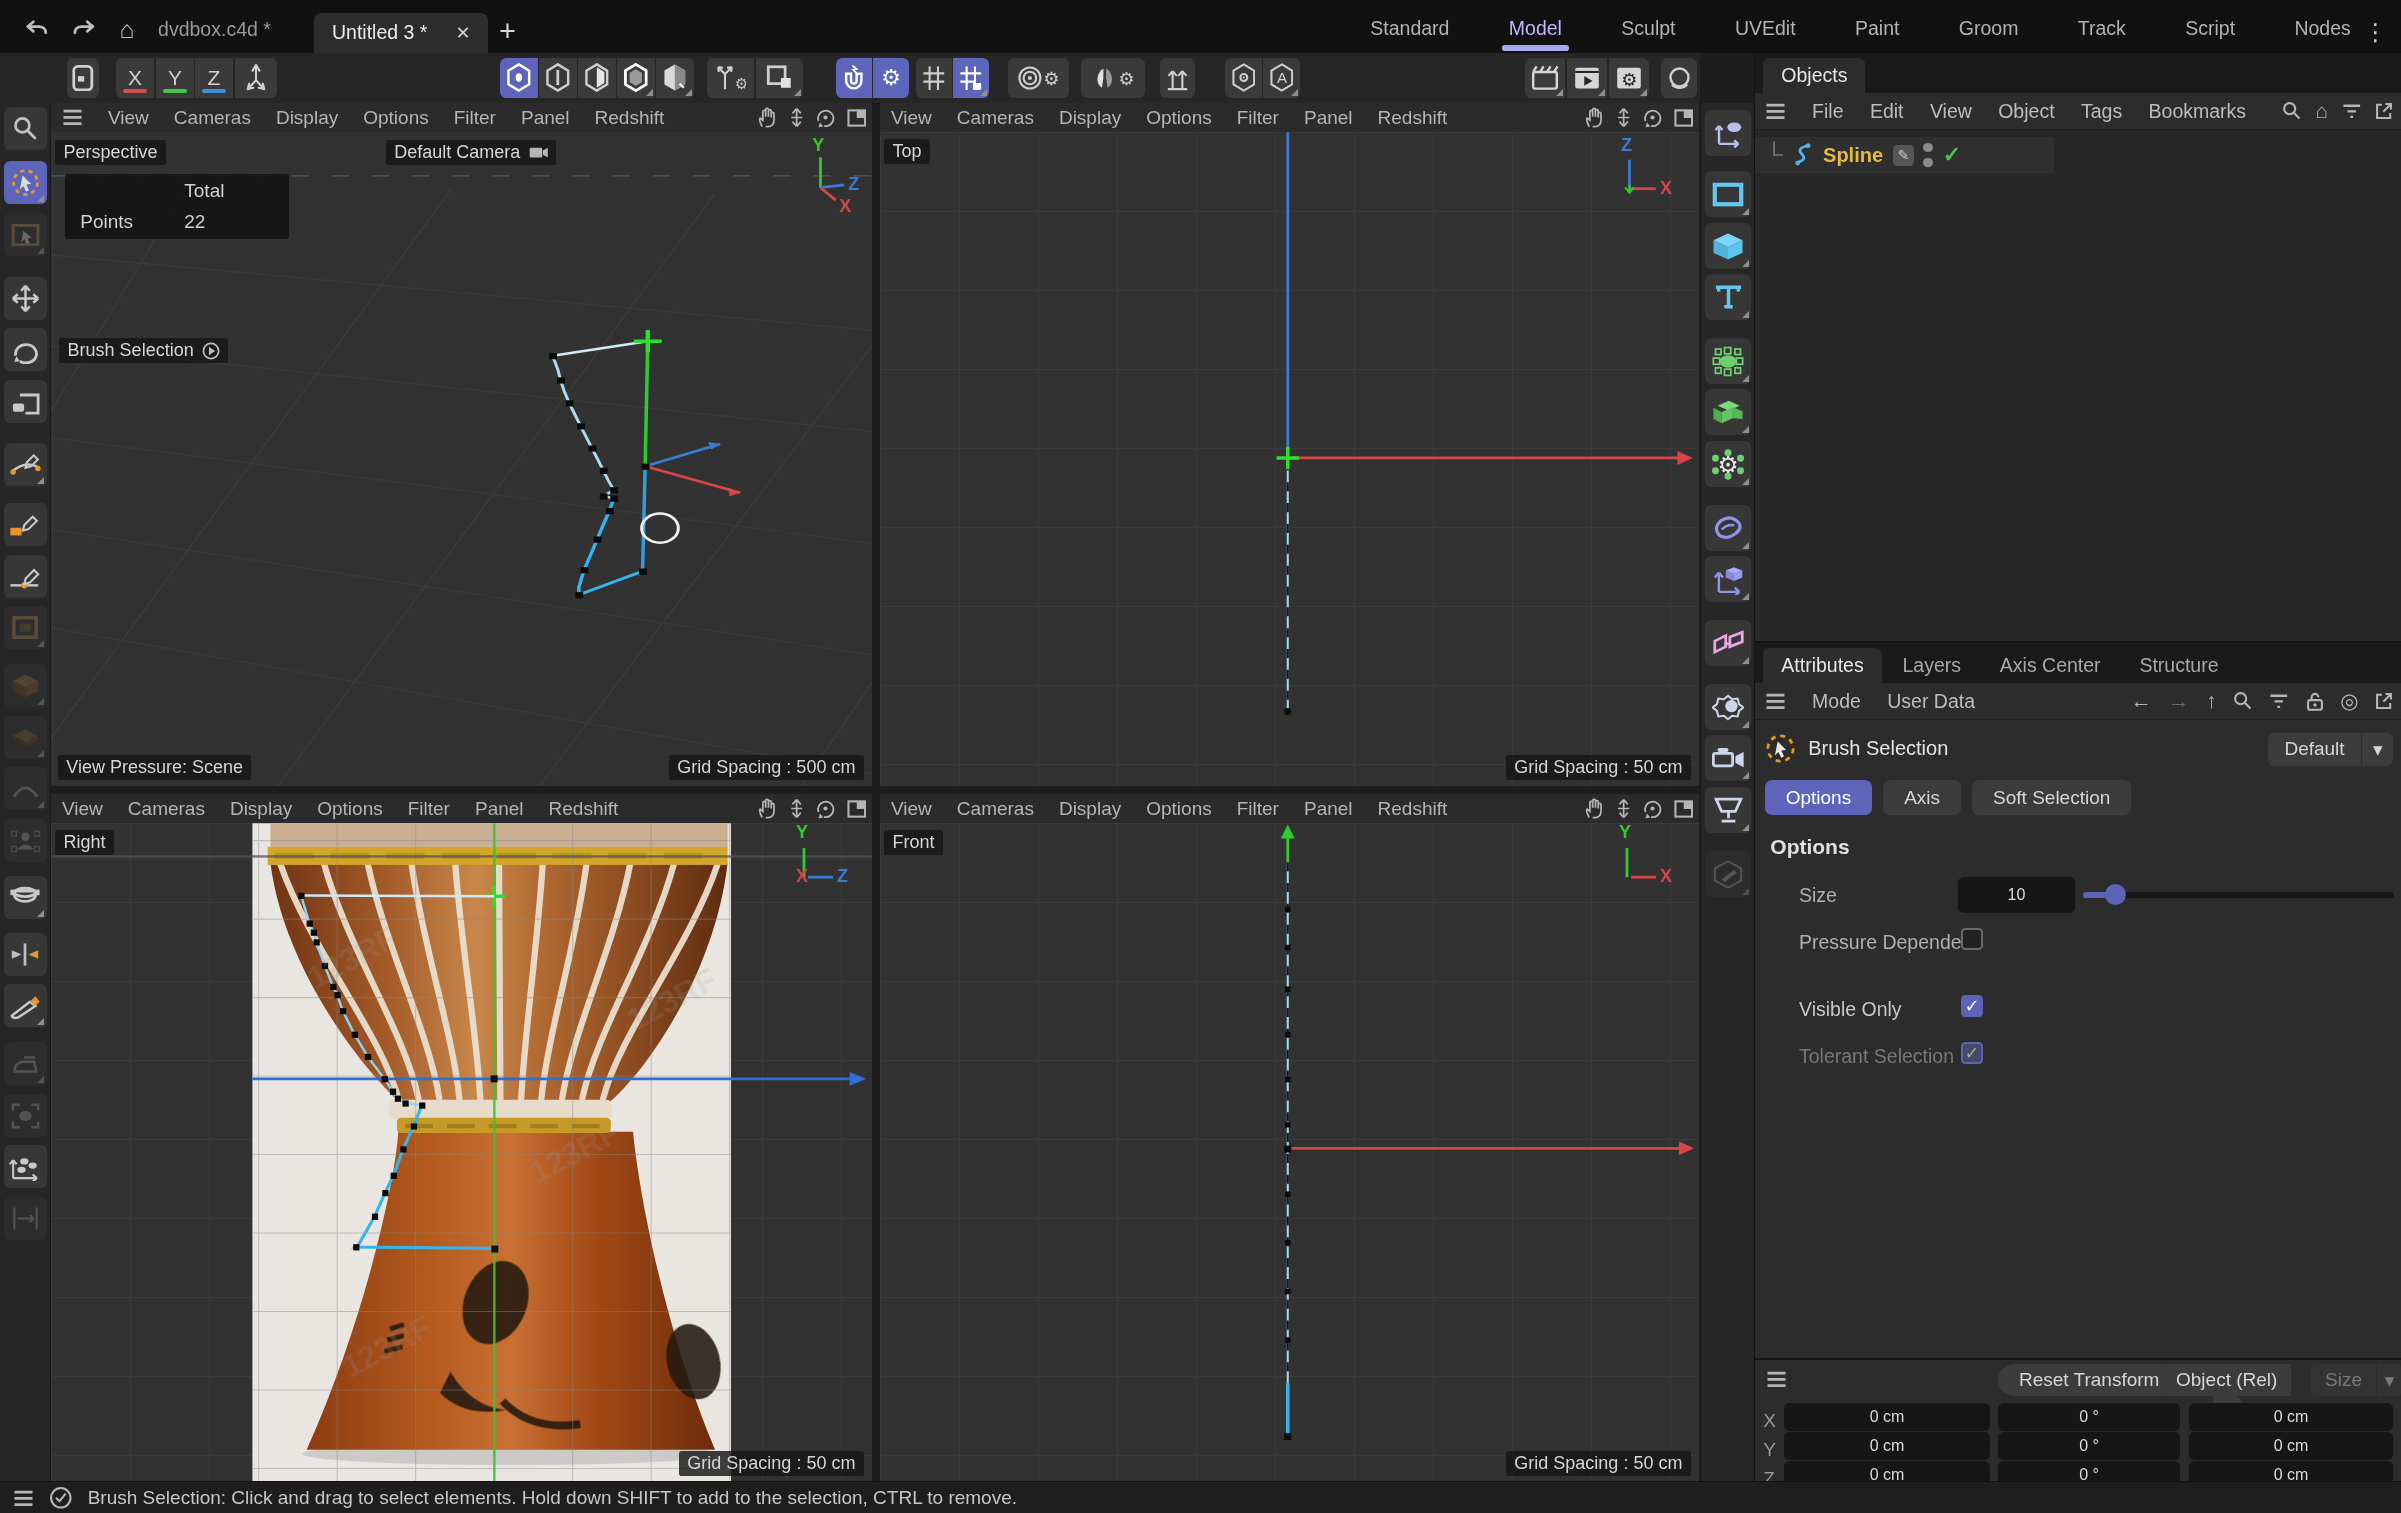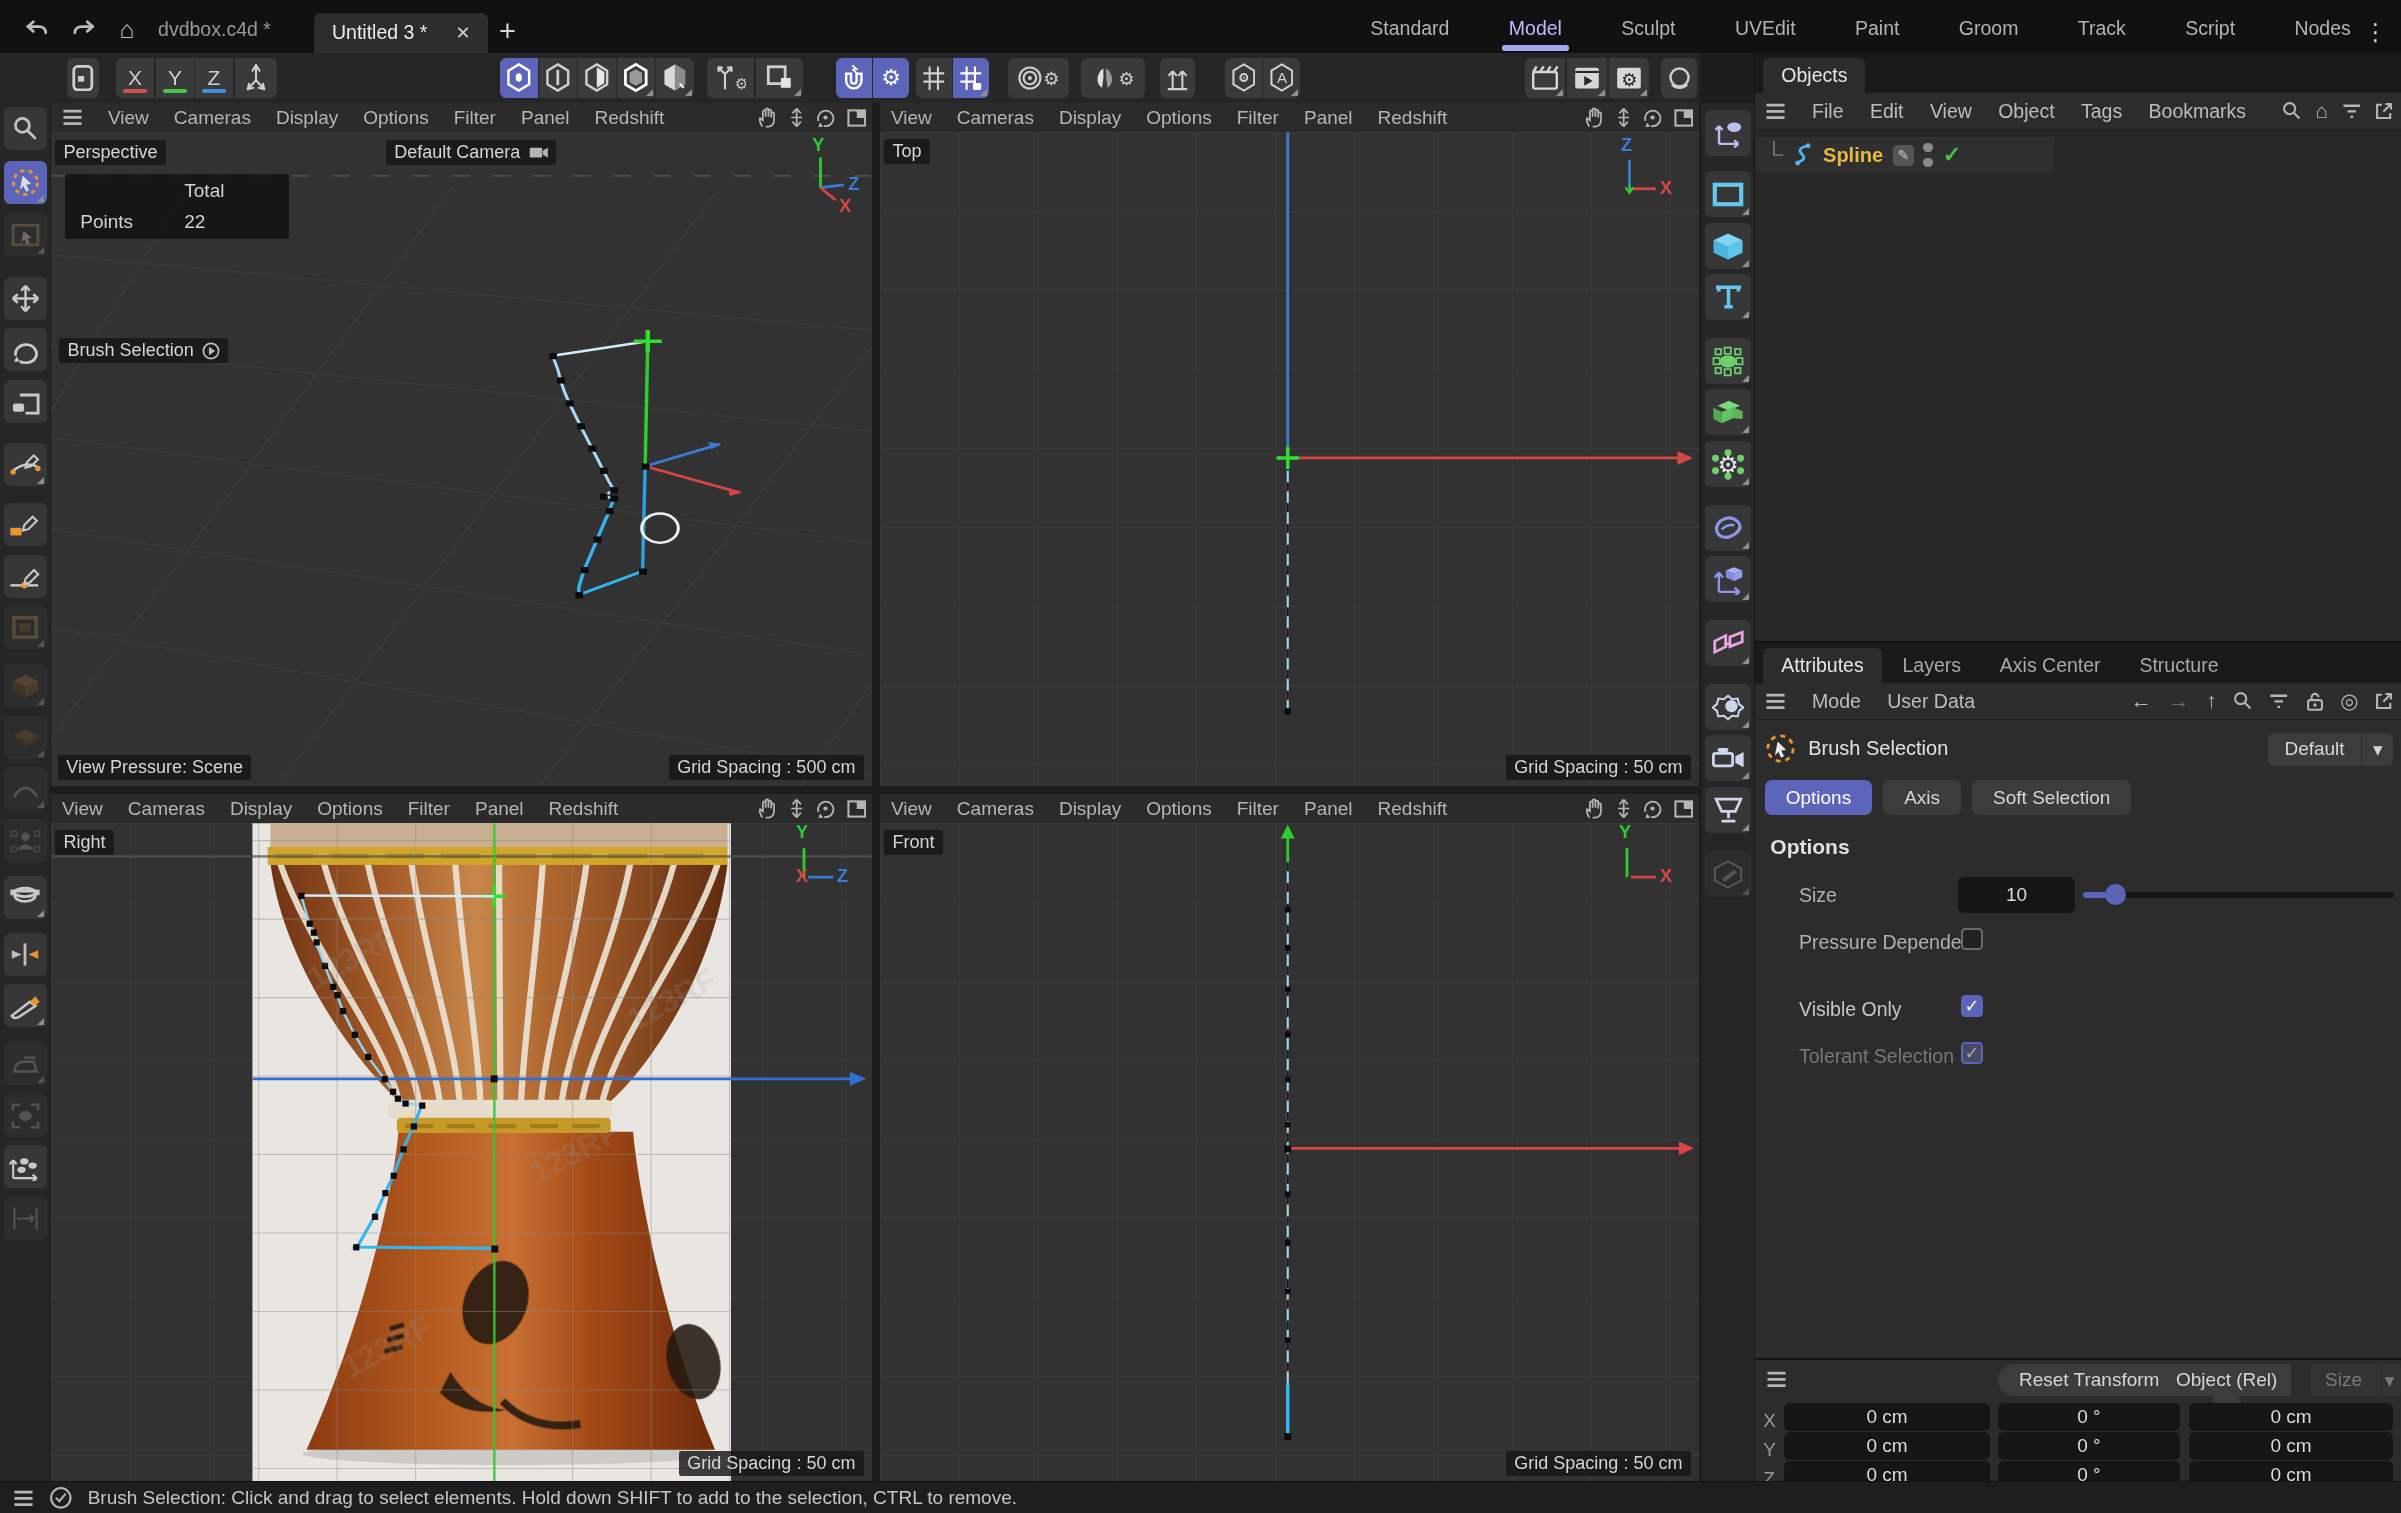--- a/index.html
+++ b/index.html
@@ -37,21 +37,21 @@
   .chip{position:absolute;background:rgba(22,22,22,.82);color:#d6d6d6;font-size:18px;padding:2.1px 8.3px;border-radius:2.8px;white-space:nowrap;}
   .gizmo{position:absolute;width:83px;height:76px;}
   .gz{position:absolute;font-size:18px;font-weight:bold;}
   
   .rpanel{position:absolute;left:1754px;top:53px;width:648px;height:1429px;background:#282828;border-left:1.4px solid #141414;}
   .ptabs{height:40px;background:#1a1a1a;display:flex;align-items:flex-end;gap:2.8px;padding-left:8.3px;}
   .ptab{height:35px;display:flex;align-items:center;padding:0 18px;font-size:19.5px;color:#a8a8a8;}
   .ptab.active{background:#2c2c2c;border-radius:6.3px 6.3px 0 0;color:#e6e6e6;}
   .pmenu{height:36px;background:#2c2c2c;display:flex;align-items:center;gap:26.4px;padding-left:9.7px;font-size:19.5px;color:#bdbdbd;border-bottom:1.4px solid #1f1f1f;}
   .pico{display:flex;align-items:center;gap:14px;margin-left:auto;padding-right:9.7px;}
-  .valbox{position:absolute;background:#161616;border-radius:5.6px;color:#dcdcdc;font-size:19px;display:flex;align-items:center;justify-content:center;}
+  .valbox{position:absolute;background:#161616;border-radius:5.6px;color:#dcdcdc;font-size:16px;display:flex;align-items:center;justify-content:center;}
   .cb{width:22px;height:22px;border-radius:4.2px;background:#222;border:2.1px solid #6a6a6a;box-sizing:border-box;}
   .cb.on{background:#5c64b8;border-color:#5c64b8;color:#fff;display:flex;align-items:center;justify-content:center;font-size:18px;}
   .cb.on.dis{background:#464a63;color:#9aa;}
   .pill{background:#3c3c3c;border-radius:7px;color:#d6d6d6;font-size:19px;display:flex;align-items:center;justify-content:center;}
   .pill.act{background:#5d65ba;color:#fff;}
   .statusbar{position:absolute;left:0;top:1481px;width:2401px;height:32px;background:#1e1e1e;display:flex;align-items:center;gap:15.3px;padding-left:12.5px;font-size:19px;color:#c6c6c6;border-top:1.4px solid #111;}
   svg{display:block;}
 </style>
 </head>
 <body>

